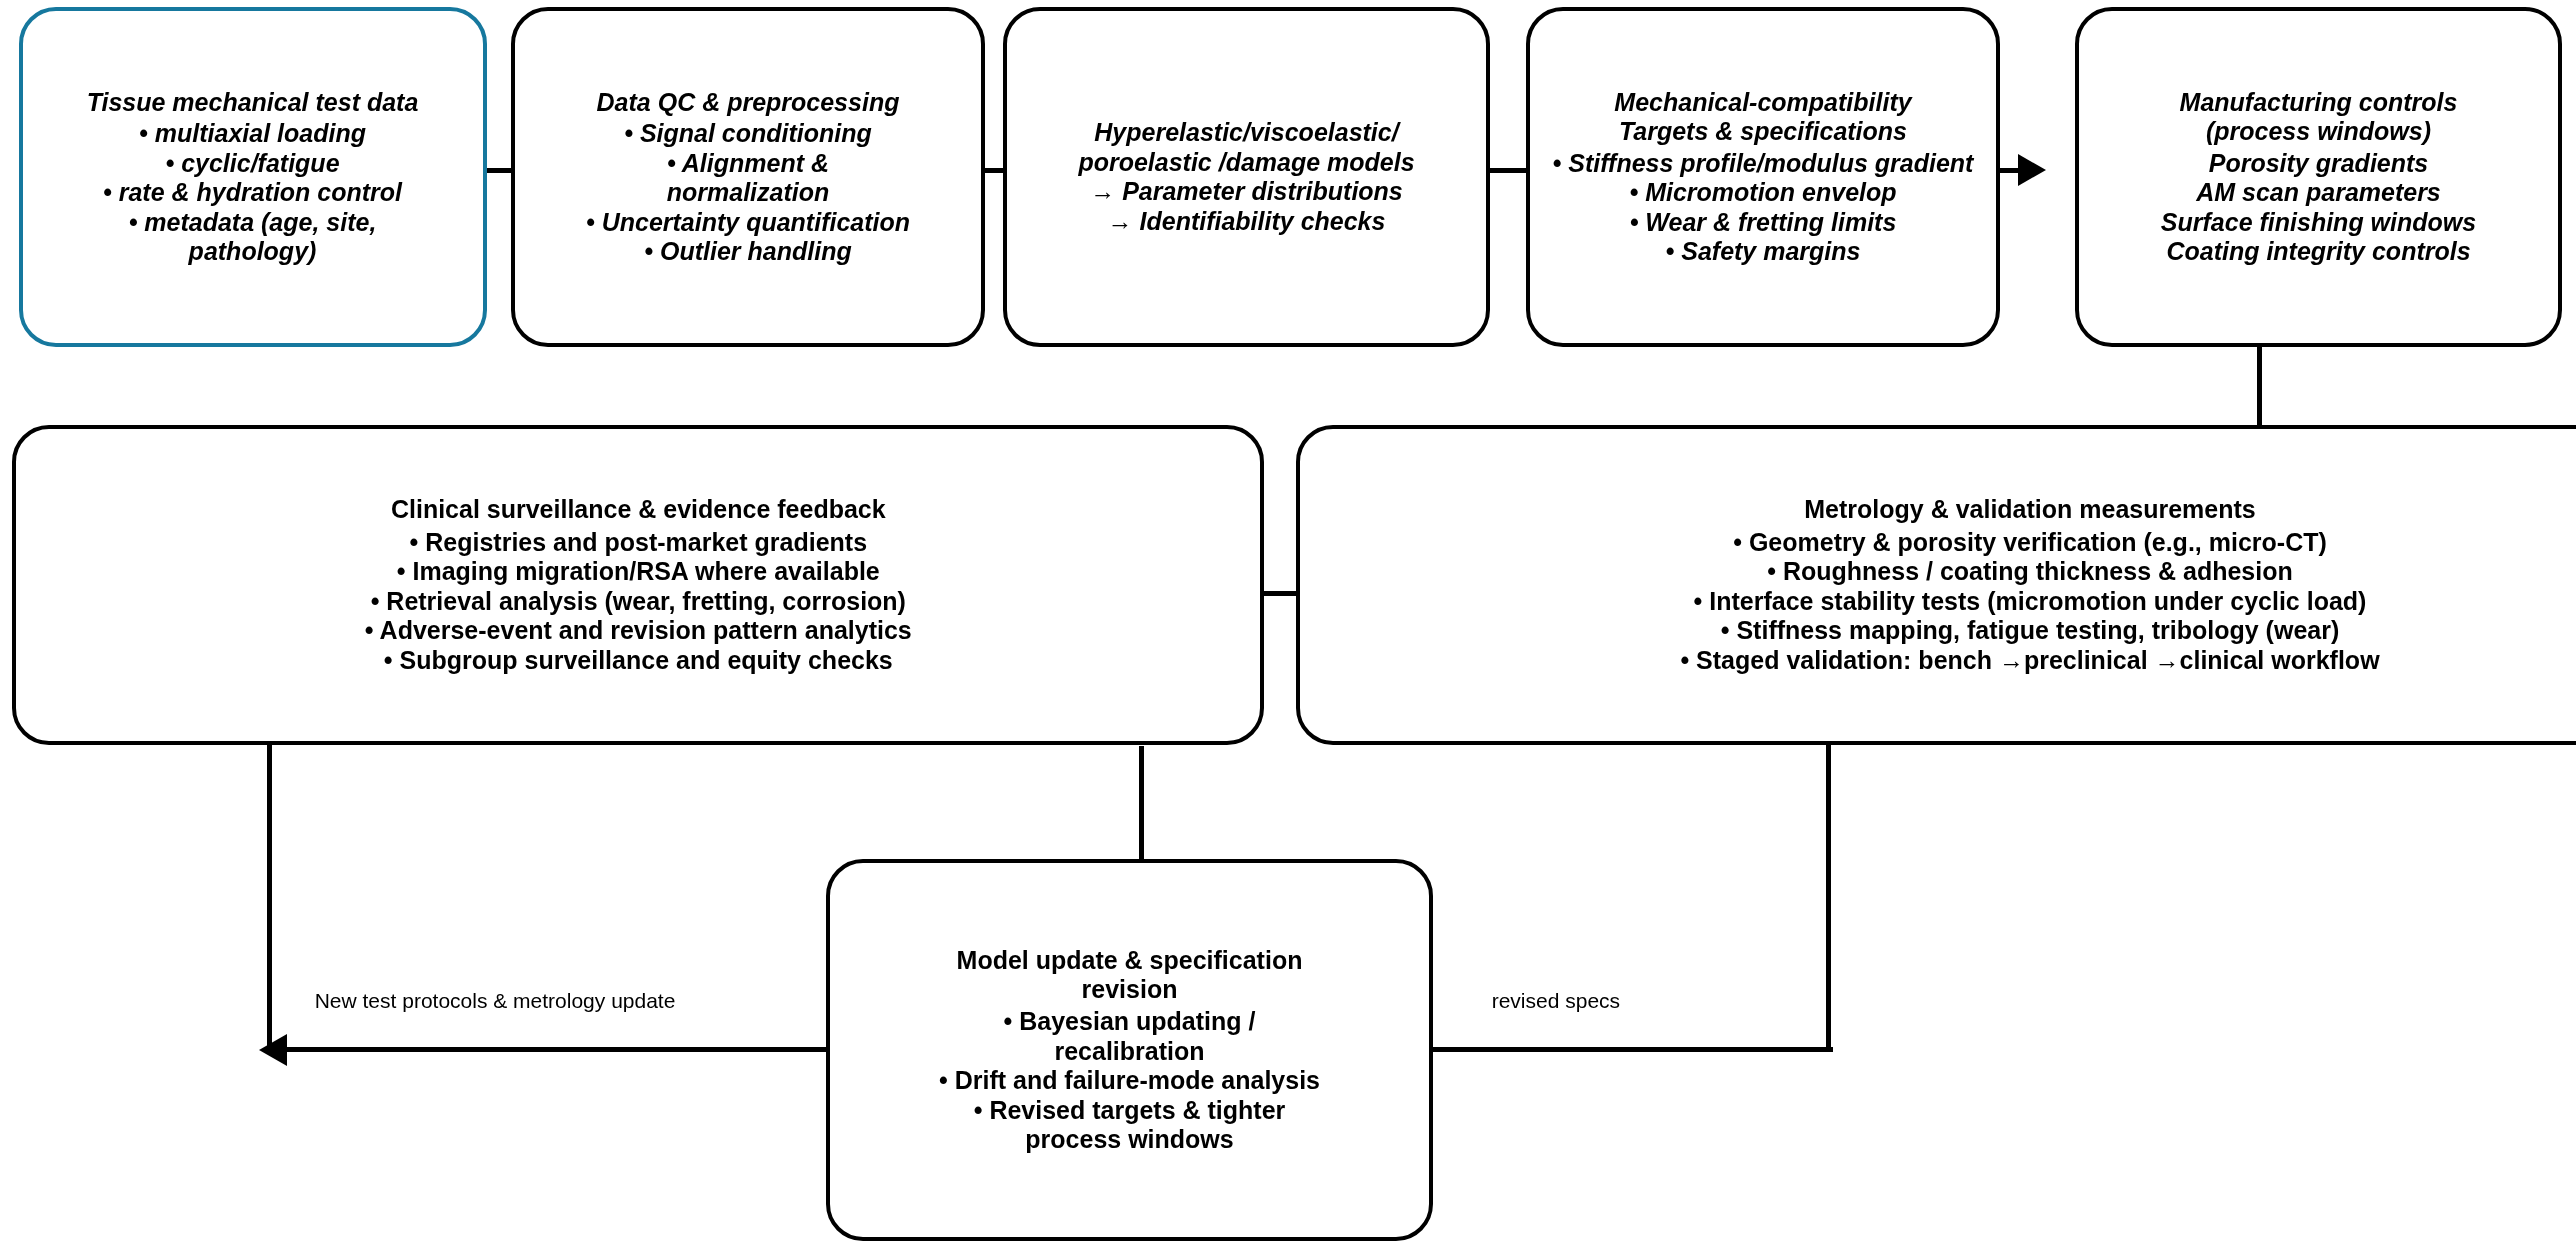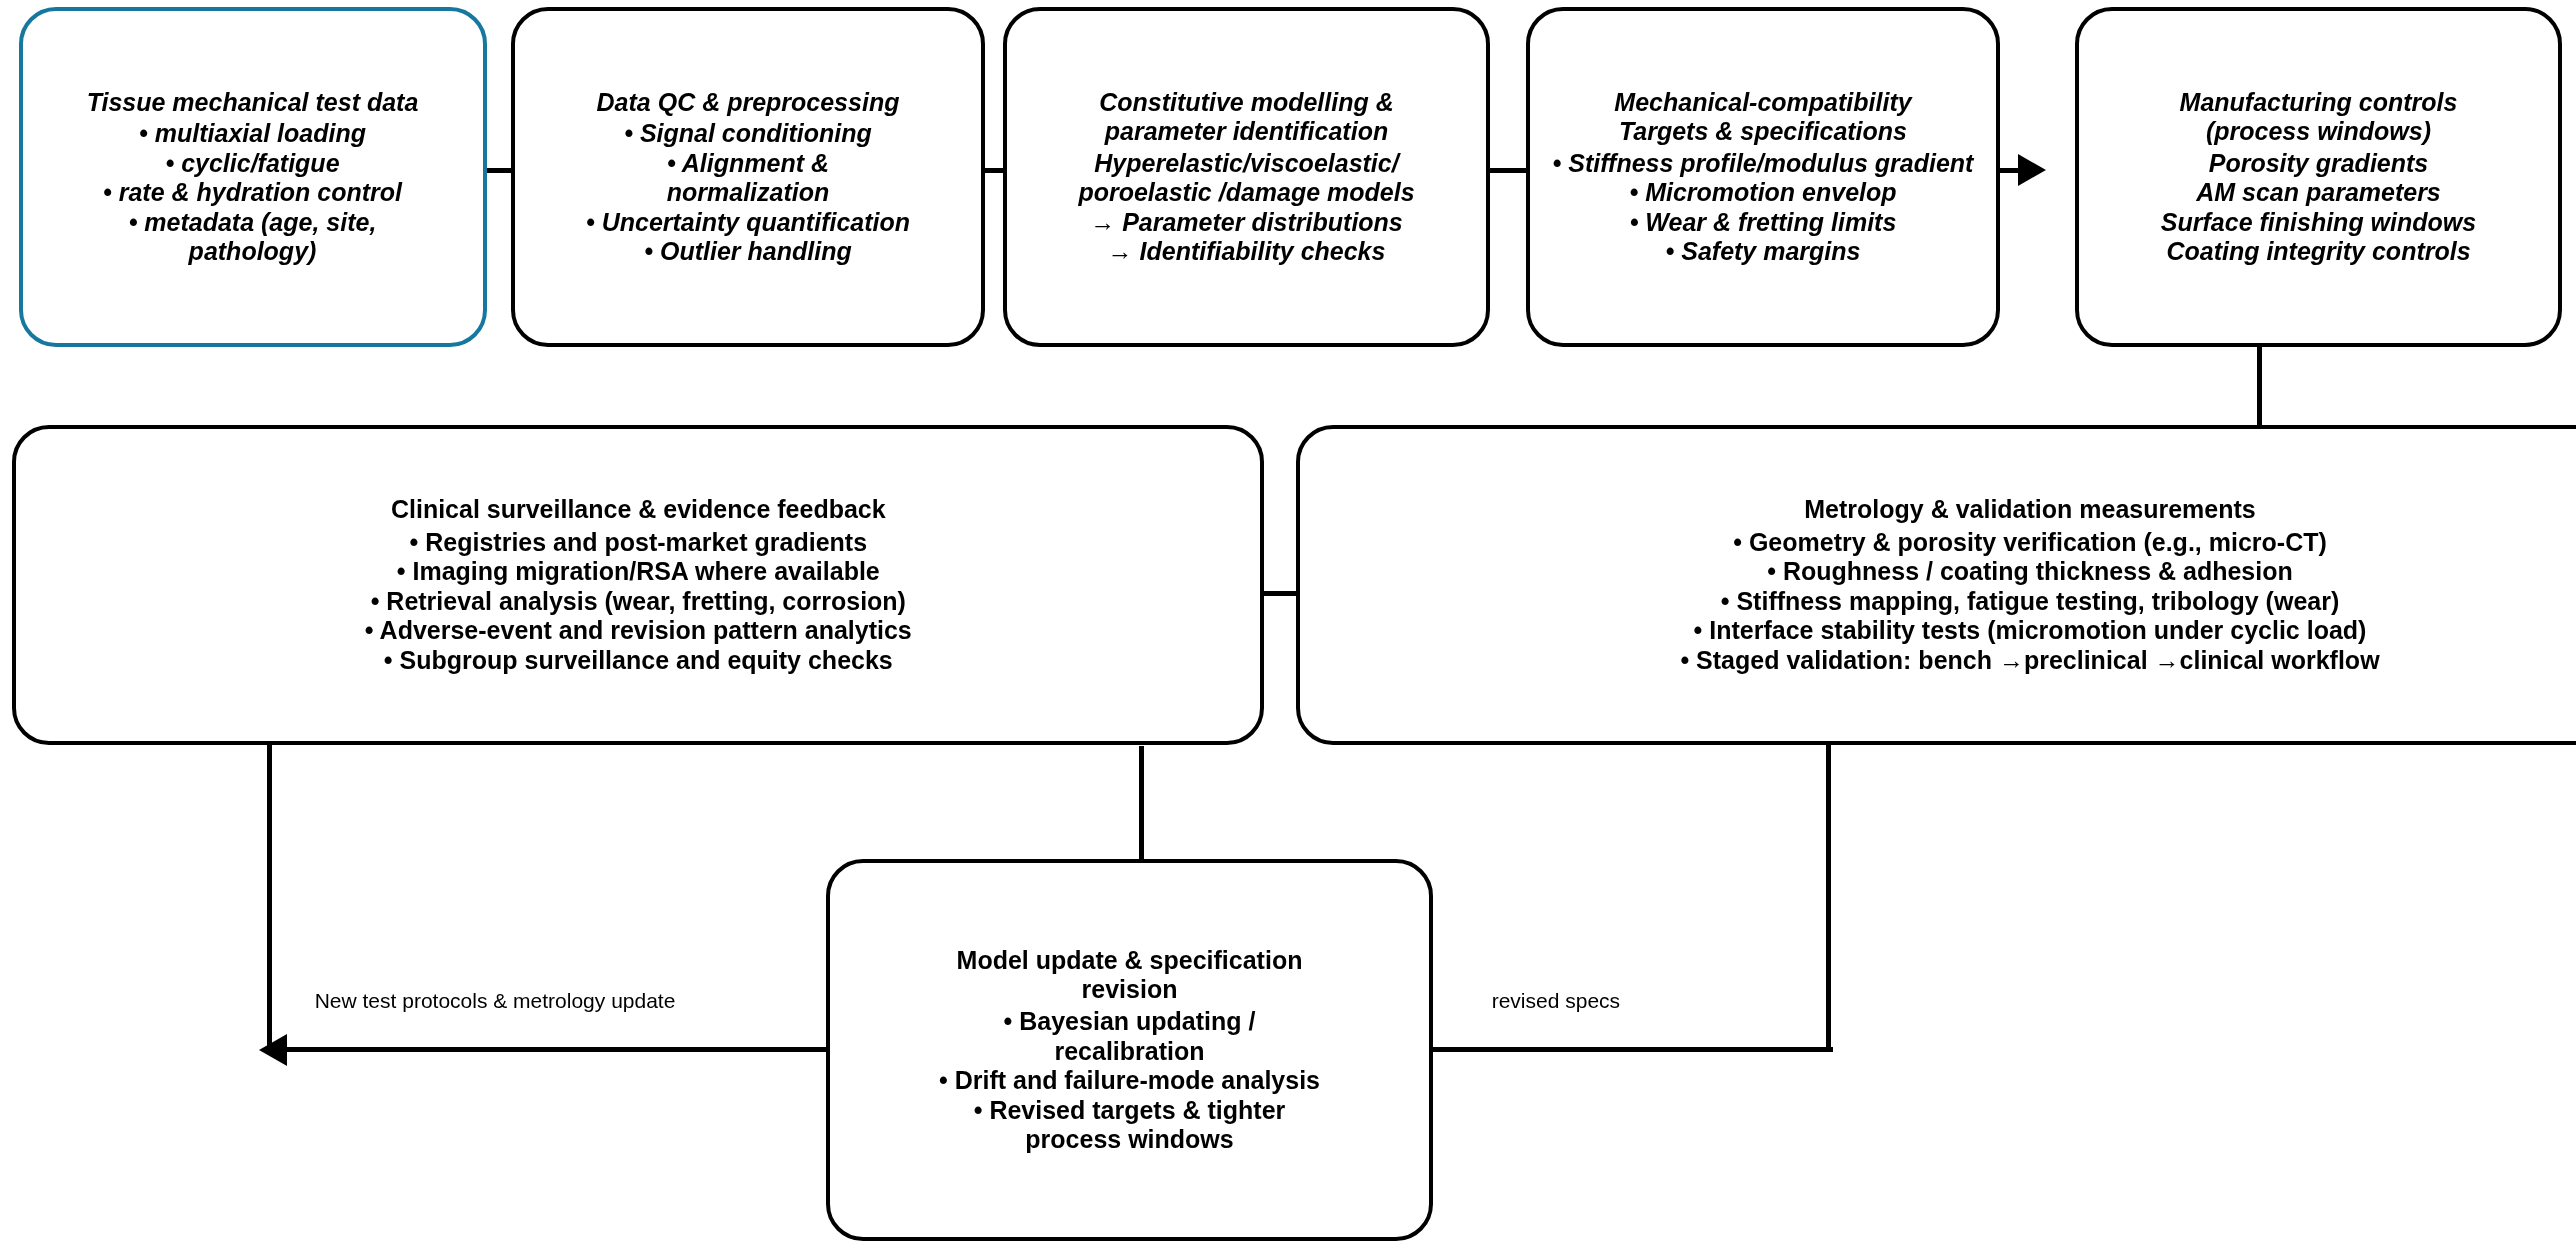--- a/index.html
+++ b/index.html
@@ -98,22 +98,20 @@
   <div class="node row1" style="left:511px; width:474px;">
     <div class="title">Data QC &amp; preprocessing</div>
     <div class="line">• Signal conditioning</div>
     <div class="line wrap">• Alignment &amp;
 normalization</div>
     <div class="line">• Uncertainty quantification</div>
     <div class="line">• Outlier handling</div>
   </div>
 
   <div class="node row1" style="left:1003px; width:487px;">
-    <div class="title">Constitutive modelling &amp;
-parameter identification</div>
     <div class="line">Hyperelastic/viscoelastic/</div>
     <div class="line">poroelastic /damage models</div>
     <div class="line">→ Parameter distributions</div>
     <div class="line">→ Identifiability checks</div>
   </div>
 
   <div class="node row1" style="left:1502px; width:474px;margin-left:24px;">
     <div class="title">Mechanical-compatibility
 Targets &amp; specifications</div>
     <div class="line">• Stiffness profile/modulus gradient</div>
@@ -137,22 +135,22 @@
     <div class="line">• Imaging migration/RSA where available</div>
     <div class="line">• Retrieval analysis (wear, fretting, corrosion)</div>
     <div class="line">• Adverse-event and revision pattern analytics</div>
     <div class="line">• Subgroup surveillance and equity checks</div>
   </div>
 
   <div class="node row2" style="left:1296px; width:1468px;">
     <div class="title">Metrology &amp; validation measurements</div>
     <div class="line">• Geometry &amp; porosity verification (e.g., micro-CT)</div>
     <div class="line">• Roughness / coating thickness &amp; adhesion</div>
+    <div class="line">• Interface stability tests (micromotion under cyclic load)</div>
     <div class="line">• Stiffness mapping, fatigue testing, tribology (wear)</div>
-    <div class="line">• Interface stability tests (micromotion under cyclic load)</div>
     <div class="line">• Staged validation: bench →preclinical →clinical workflow</div>
   </div>
 
   <div class="node row3" style="left:826px; top:859px; width:607px; height:382px;">
     <div class="title">Model update &amp; specification
 revision</div>
     <div class="line wrap">• Bayesian updating /
 recalibration</div>
     <div class="line">• Drift and failure-mode analysis</div>
     <div class="line wrap">• Revised targets &amp; tighter

